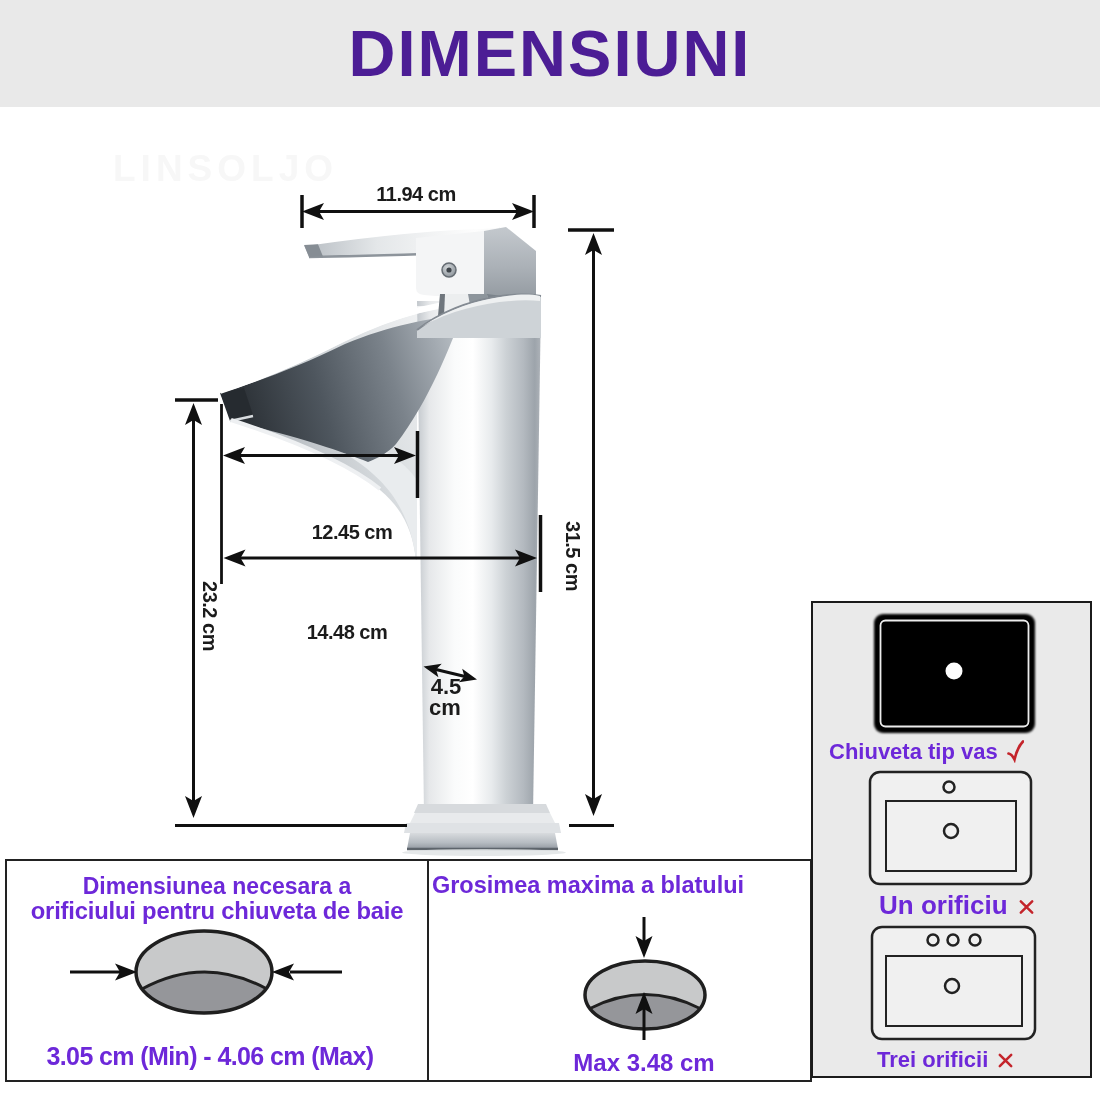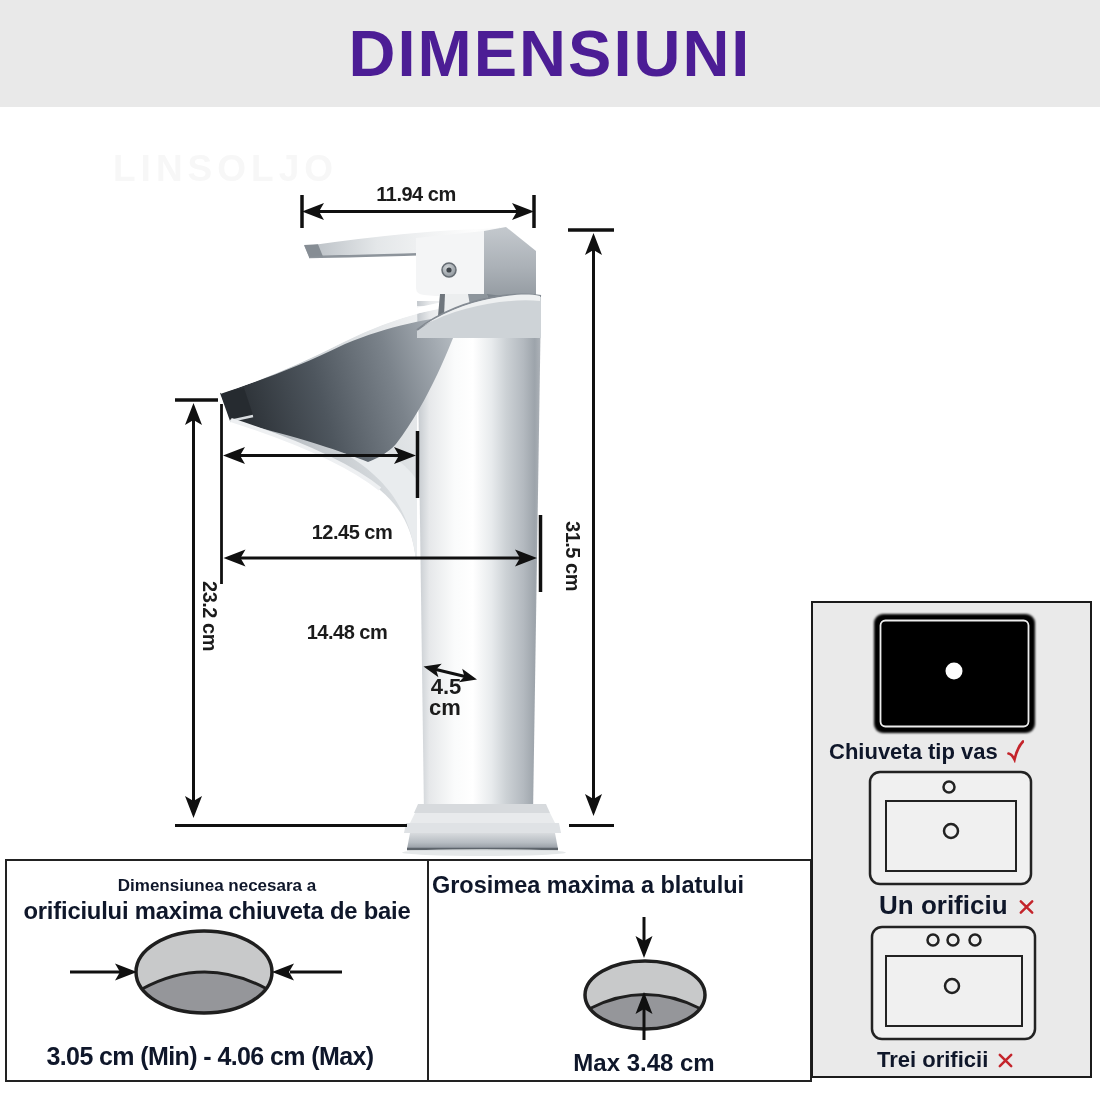--- a/index.html
+++ b/index.html
@@ -1,30 +1,30 @@
 <!DOCTYPE html>
 <html><head>
 <meta charset="utf-8">
 <style>
 html,body{margin:0;padding:0}
 body{width:1100px;height:1100px;font-family:"Liberation Sans",sans-serif;background:#fff;position:relative;overflow:hidden;color:#1b1b1b}
 .abs{position:absolute}
-.lbl{position:absolute;font-weight:bold;color:#0f172a;white-space:nowrap}
+.lbl{position:absolute;font-weight:bold;color:#6d28d9;white-space:nowrap}
 </style>
 </head>
 <body>
 
 <div class="abs" style="left:0;top:0;width:1100px;height:107px;background:#e9e9e9"></div>
 <div class="lbl" style="left:550px;top:53px;transform:translate(-50%,-50%);font-size:65px;letter-spacing:2px;color:#4c1d95">DIMENSIUNI</div>
 
 <div class="lbl" style="left:113px;top:148px;font-size:37px;letter-spacing:5px;color:#f7f7f7">LINSOLJO</div>
 
 <div class="abs" style="left:5px;top:859px;width:422px;height:219px;border:2.5px solid #222;background:#fff"></div>
-<div class="lbl" style="left:217px;top:886px;transform:translate(-50%,-50%);font-size:17px">Dimensiunea necesara a</div>
-<div class="lbl" style="left:217px;top:911px;transform:translate(-50%,-50%);font-size:23.8px;letter-spacing:-0.2px">orificiului maxima chiuveta de baie</div>
+<div class="lbl" style="left:217px;top:886px;transform:translate(-50%,-50%);font-size:23px">Dimensiunea necesara a</div>
+<div class="lbl" style="left:217px;top:911px;transform:translate(-50%,-50%);font-size:23.8px;letter-spacing:-0.2px">orificiului pentru chiuveta de baie</div>
 <div class="lbl" style="left:210px;top:1056px;transform:translate(-50%,-50%);font-size:25px;letter-spacing:-0.6px">3.05 cm (Min) - 4.06 cm (Max)</div>
 
 <div class="abs" style="left:427px;top:859px;width:381px;height:219px;border:2.5px solid #222;background:#fff"></div>
 <div class="lbl" style="left:588px;top:885px;transform:translate(-50%,-50%);font-size:23.5px">Grosimea maxima a blatului</div>
 <div class="lbl" style="left:644px;top:1063px;transform:translate(-50%,-50%);font-size:24px">Max 3.48 cm</div>
 
 <div class="abs" style="left:811px;top:601px;width:277px;height:473px;border:2px solid #1b1b1b;background:#eaeaea"></div>
 <div class="lbl" style="left:829px;top:752px;transform:translate(0,-50%);font-size:22px">Chiuveta tip vas <svg width="17" height="23" viewBox="0 0 17 23" style="margin-left:3px;vertical-align:-4px">
       <path d="M1.5,13.5 C4,14 6,16.5 7.5,19.5 C9.5,11 12.5,5 16,1.5" stroke="#c4242b" stroke-width="2.7" fill="none" stroke-linecap="round"></path>
     </svg></div>

